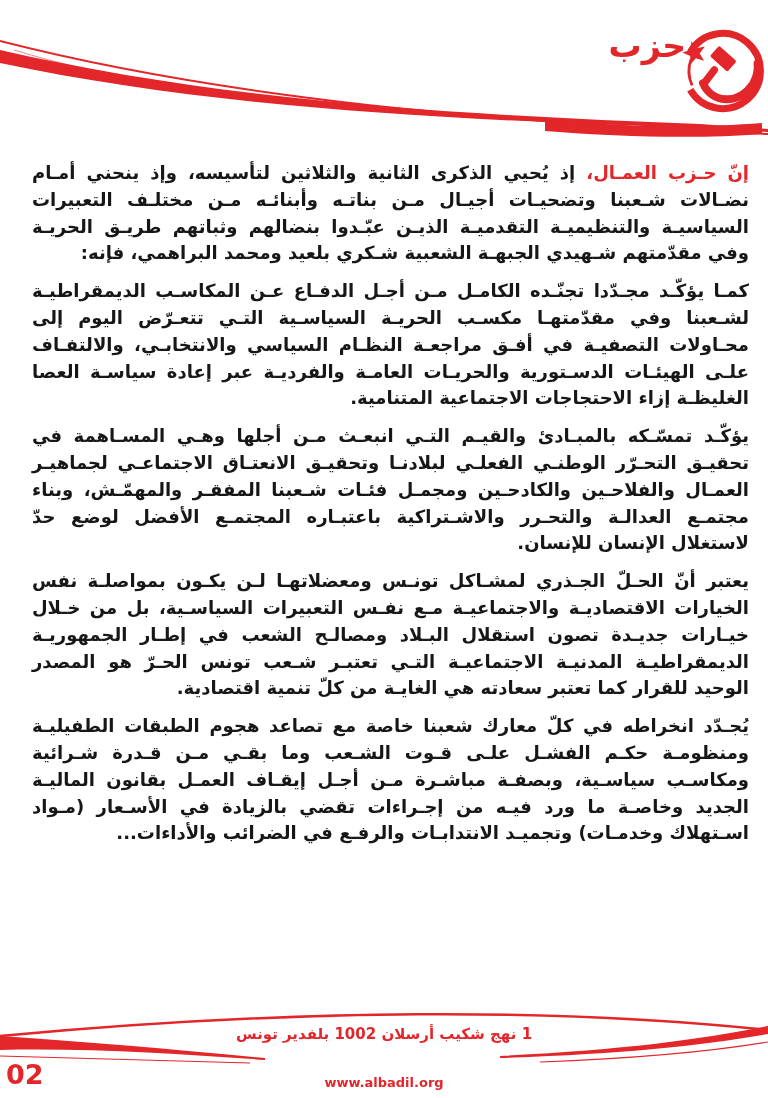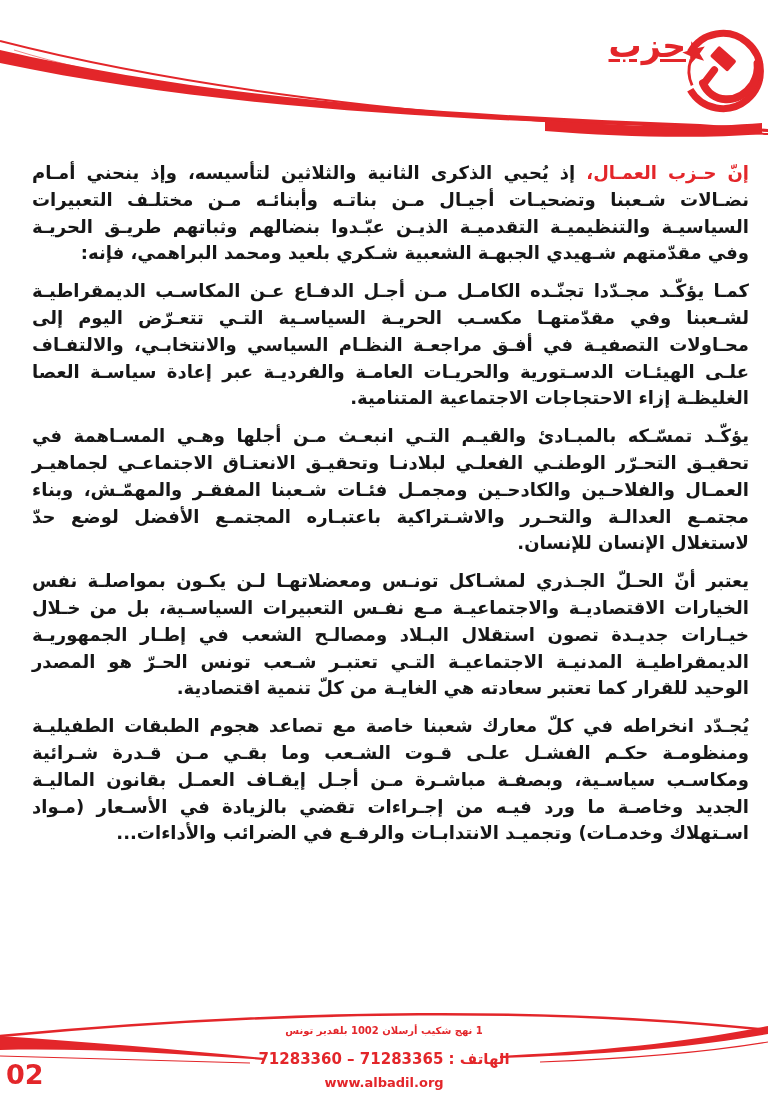--- a/index.html
+++ b/index.html
@@ -15,21 +15,20 @@
   .top-deco{top:0;}
   .bottom-deco{top:998px;}
 
   
   .logo-text{
     position:absolute;top:26px;right:82px;
     direction:rtl;text-align:right;
     color:#e3262a;font-weight:bold;
     font-size:33px;line-height:40px;
     letter-spacing:0;
-    text-decoration:underline;
   }
   .emblem{position:absolute;top:20px;right:2px;width:94px;height:102px;}
 
   
   .statement{
     position:absolute;top:160px;right:19px;left:20px;height:850px;
     direction:rtl;
     text-align:justify;
     color:#171717;
     font-weight:bold;
@@ -38,21 +37,21 @@
   }
   .statement p{margin:0 0 11px 12px;}
   .lead-red{color:#e3262a;}
 
   
   .footer-line{
     position:absolute;left:0;width:768px;
     direction:rtl;text-align:center;
     color:#e3262a;font-weight:bold;
   }
-  .footer-address{top:1025px;font-size:10px;}
+  .footer-address{top:1025px;font-size:15px;}
   .footer-phone{top:1050px;font-size:15px;}
   .footer-website{top:1075px;font-size:13px;direction:ltr;}
   .page-number{
     position:absolute;left:6px;top:1059px;
     color:#e3262a;font-weight:bold;font-size:27px;
     font-family:"DejaVu Sans","Liberation Sans",sans-serif;
   }
 </style>
 </head>
 <body>
@@ -96,17 +95,16 @@
 
   <svg class="deco bottom-deco" width="768" height="100" viewBox="0 0 768 100">
     <path d="M0,38 C300,10 560,10 768,32" fill="none" stroke="#e3262a" stroke-width="2.5"></path>
     <path d="M0,38 C90,44 180,52 265,60 L265,62 C180,56 90,50 0,52 Z" fill="#e3262a"></path>
     <path d="M0,58 C90,60 170,63 250,65" fill="none" stroke="#e3262a" stroke-width="1.2"></path>
     <path d="M768,28 C700,42 620,52 500,58 L500,60 C620,56 700,48 768,36 Z" fill="#e3262a"></path>
     <path d="M540,64 C650,60 720,52 768,44" fill="none" stroke="#e3262a" stroke-width="1.2"></path>
   </svg>
 
   <div class="footer-line footer-address">1 نهج شكيب أرسلان 1002 بلفدير تونس</div>
-  <div class="footer-line footer-phone">الهاتف : 71283365 – 71283360</div>
   <div class="footer-line footer-website">www.albadil.org</div>
   <div class="page-number">02</div>
 
 </div>
 
 </body></html>

